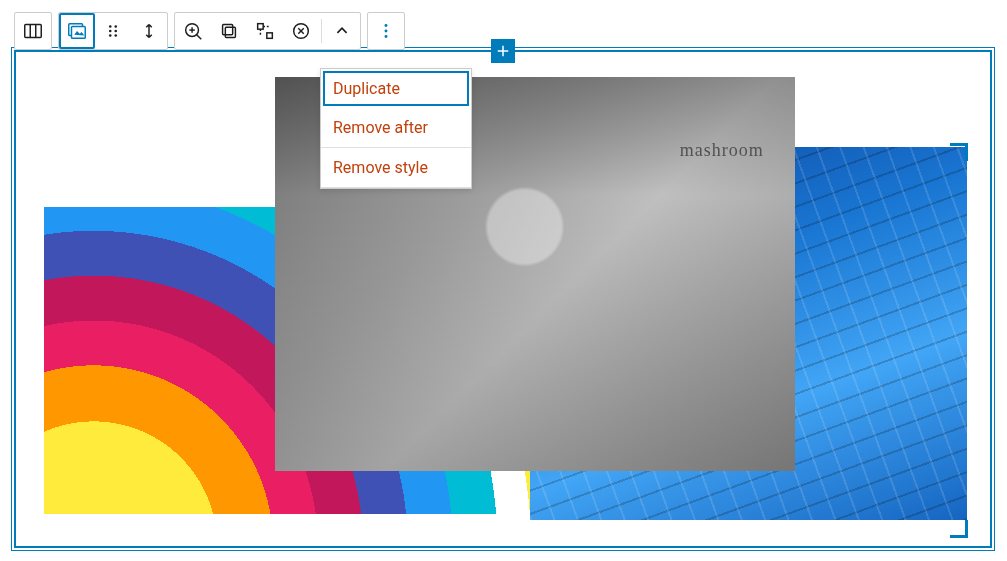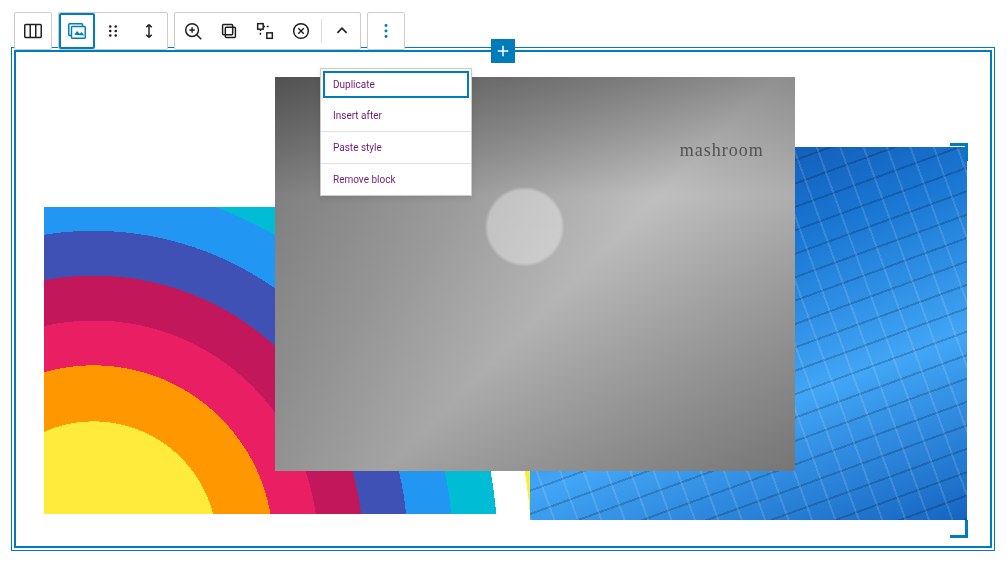--- a/index.html
+++ b/index.html
@@ -19,21 +19,21 @@
 .img-slot { position: absolute; overflow: hidden; }
 .img-a { left: 28px; top: 155px; width: 497px; height: 307px; z-index: 1; }
 .img-b { left: 259px; top: 25px; width: 520px; height: 394px; z-index: 2; }
 .img-c { left: 514px; top: 95px; width: 437px; height: 373px; z-index: 1; }
 
 .sel-marker { position: absolute; width: 18px; height: 18px; z-index: 30; pointer-events: none; }
 .sel-tr { top: 91px; right: 22px; border-top: 3px solid #007cba; border-right: 3px solid #007cba; }
 .sel-br { top: 468px; right: 22px; border-bottom: 3px solid #007cba; border-right: 3px solid #007cba; }
 
 .ctx-menu { position: absolute; top: 68px; left: 320px; width: 152px; background: #fff; border: 1px solid #ccc; box-shadow: 0 2px 6px rgba(0,0,0,.1); z-index: 60; }
-.ctx-item { padding: 10px 12px; font-size: 10px; color: #701a75; cursor: pointer; }
+.ctx-item { padding: 10px 12px; font-size: 16px; color: #c2410c; cursor: pointer; }
 .ctx-item.focus { outline: 2px solid #007cba; outline-offset: -4px; }
 .ctx-div { height: 1px; background: #e0e0e0; margin: 0; }
 
 
 .ph { width: 100%; height: 100%; }
 .ph-balloon { background:
   radial-gradient(circle at 10% 110%, #ffeb3b 0 22%, #ff9800 22% 32%, #e91e63 32% 40%, #c2185b 40% 48%, #3f51b5 48% 56%, #2196f3 56% 64%, #00bcd4 64% 72%, #fff 72% 78%, #ffeb3b 78% 100%);
 }
 .ph-meeting { background: linear-gradient(135deg,#6d6d6d 0%,#9e9e9e 35%,#bfbfbf 55%,#8a8a8a 100%); position: relative; }
 .ph-meeting::after { content:""; position:absolute; inset:0; background:
@@ -150,18 +150,17 @@
   <div class="img-slot img-c">
       <div class="ph ph-building"></div>
     </div>
 
   <div class="sel-marker sel-tr"></div>
   <div class="sel-marker sel-br"></div>
 </div>
 
 <div class="ctx-menu">
   <div class="ctx-item focus">Duplicate</div>
-  <div class="ctx-item">Insert after</div>
+  <div class="ctx-item">Remove after</div>
   <div class="ctx-div"></div>
-  <div class="ctx-item">Paste style</div>
+  <div class="ctx-item">Remove style</div>
   <div class="ctx-div"></div>
-  <div class="ctx-item">Remove block</div>
 </div>
 
 </body></html>

